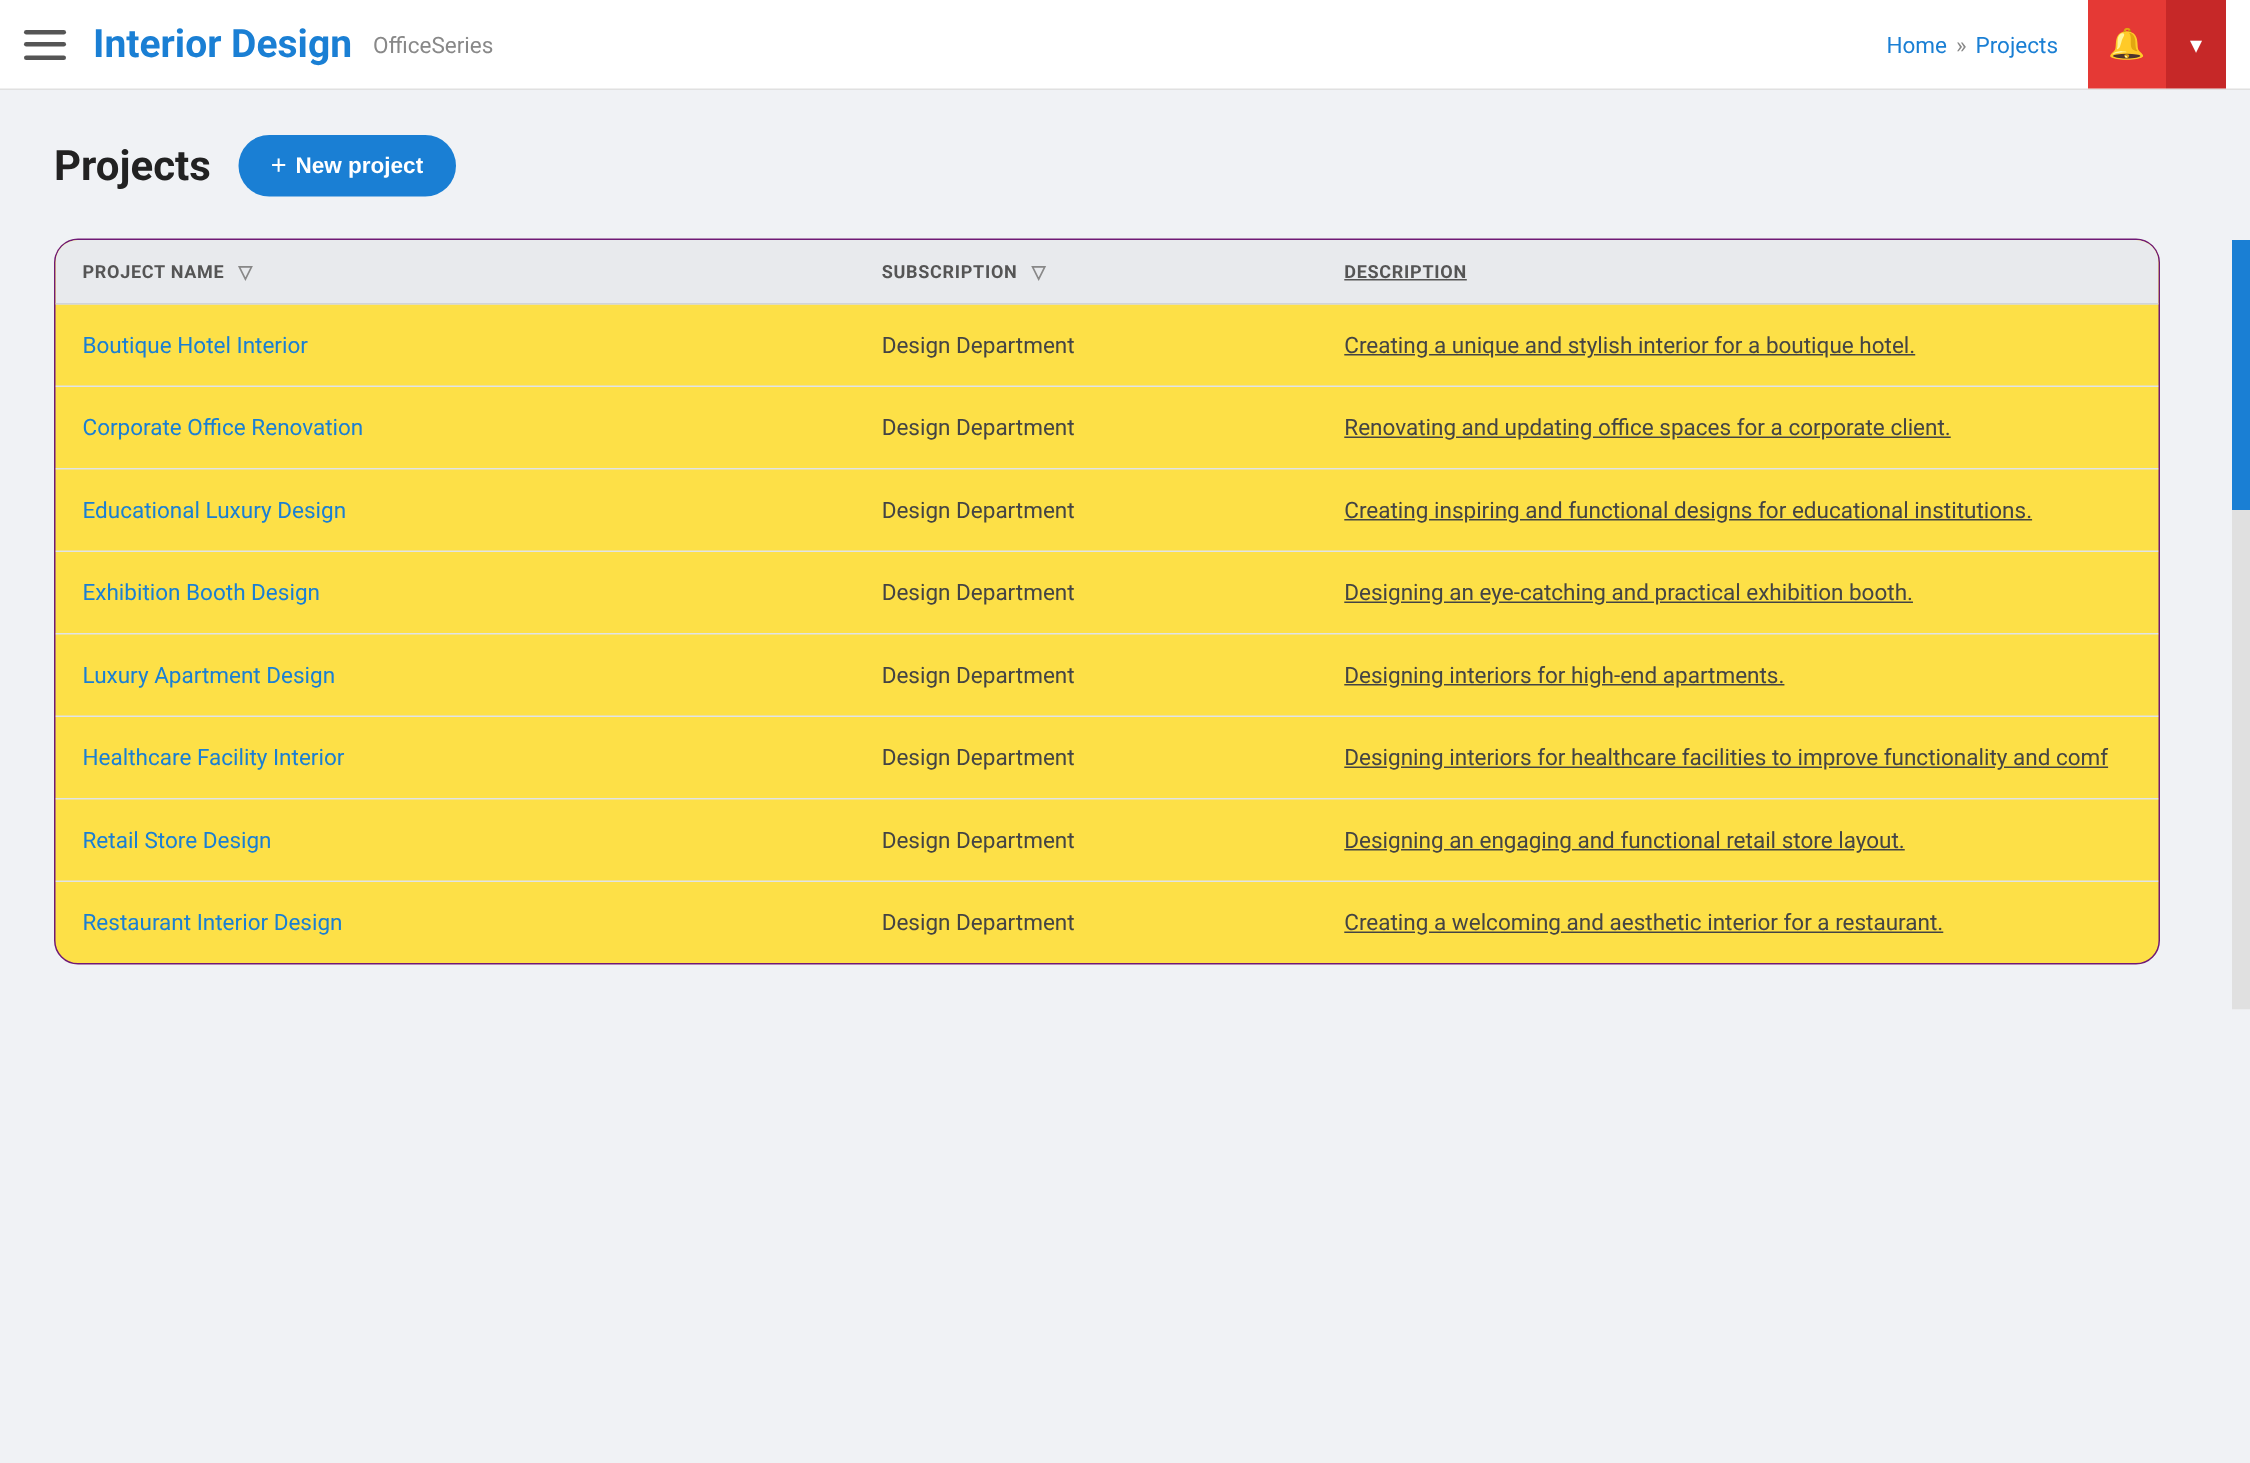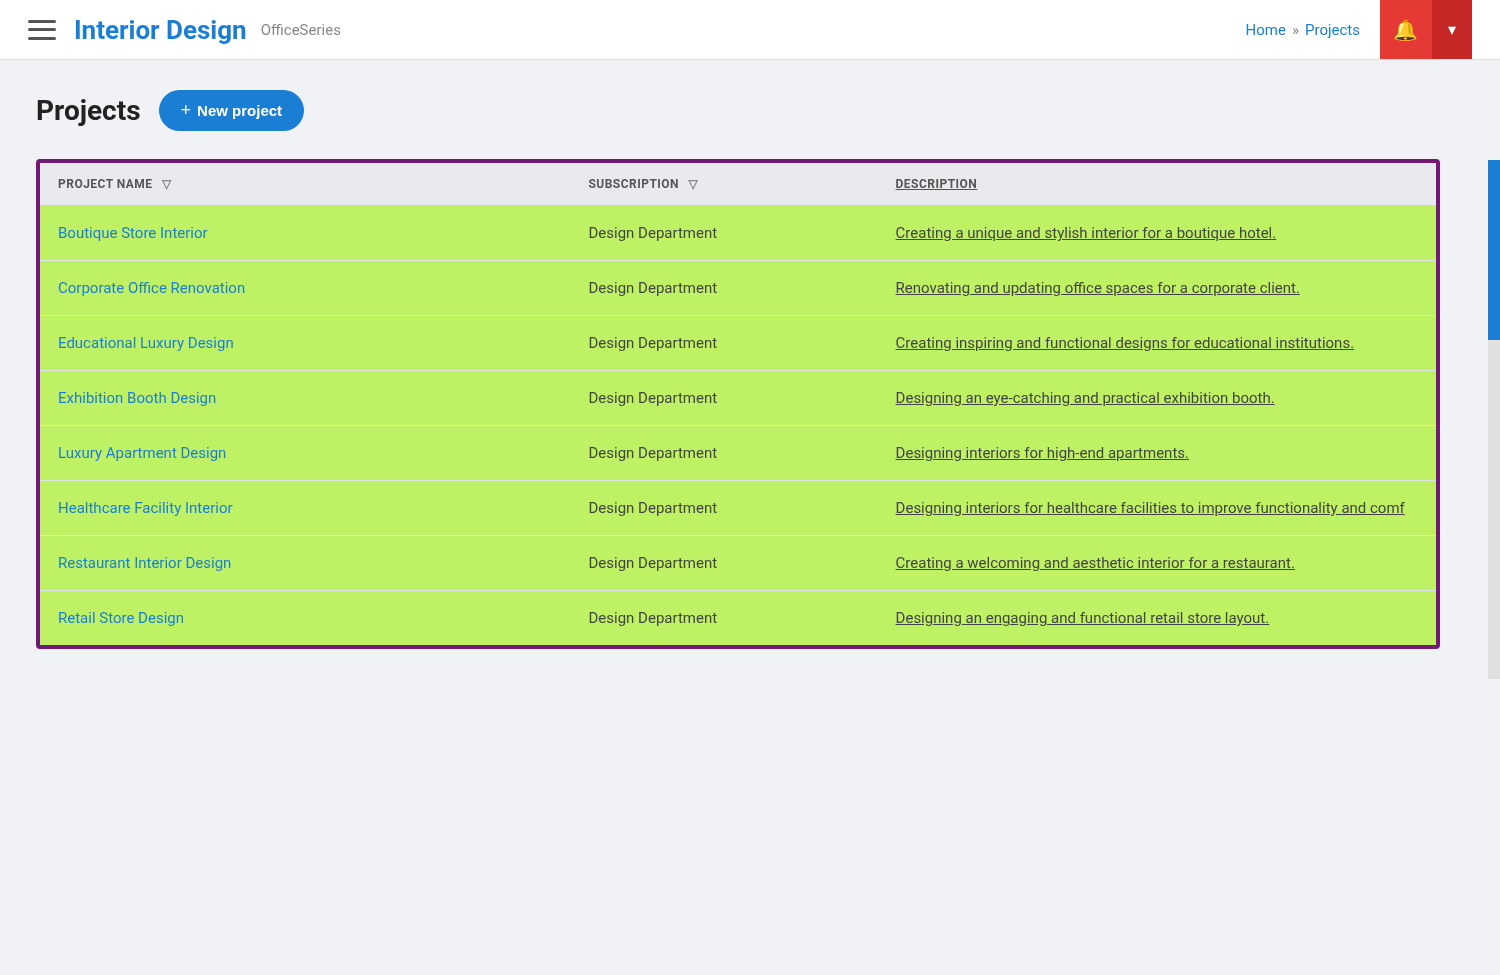--- a/index.html
+++ b/index.html
@@ -5,21 +5,21 @@
     * { box-sizing: border-box; margin: 0; padding: 0; }
     body { font-family: -apple-system, BlinkMacSystemFont, 'Segoe UI', Roboto, sans-serif; background: #f0f2f5; color: #333; }
 
     
     .header {
       display: flex;
       align-items: center;
       background: #fff;
       height: 60px;
       border-bottom: 1px solid #e0e0e0;
-      padding: 0 28px;
+      padding: 0 16px;
       position: relative;
       z-index: 10;
     }
     .header-menu-icon {
       width: 28px;
       height: 20px;
       display: flex;
       flex-direction: column;
       justify-content: space-between;
       cursor: pointer;
@@ -112,23 +112,23 @@
       align-items: center;
       gap: 6px;
     }
     .new-project-btn .plus {
       font-size: 18px;
       font-weight: 400;
     }
 
     
     .table-container {
-      background: #bef264;
-      border: 4px solid #701a75;
-      border-radius: 4px;
+      background: #fde047;
+      border: 1px solid #701a75;
+      border-radius: 16px;
       overflow: hidden;
       margin-right: 24px;
     }
     table {
       width: 100%;
       border-collapse: collapse;
     }
     thead tr {
       background: #e8eaed;
     }
@@ -247,21 +247,21 @@
             <span>SUBSCRIPTION</span>
             <span class="filter-icon">▽</span>
           </th>
           <th class="col-description">
             <span>DESCRIPTION</span>
           </th>
         </tr>
       </thead>
       <tbody id="table-body">
       <tr>
-            <td class="project-name-cell col-project"><a href="#">Boutique Store Interior</a></td>
+            <td class="project-name-cell col-project"><a href="#">Boutique Hotel Interior</a></td>
             <td class="subscription-cell col-subscription">Design Department</td>
             <td class="description-cell col-description">Creating a unique and stylish interior for a boutique hotel.</td>
           </tr>
           <tr>
             <td class="project-name-cell col-project"><a href="#">Corporate Office Renovation</a></td>
             <td class="subscription-cell col-subscription">Design Department</td>
             <td class="description-cell col-description">Renovating and updating office spaces for a corporate client.</td>
           </tr>
           <tr>
             <td class="project-name-cell col-project"><a href="#">Educational Luxury Design</a></td>
@@ -277,28 +277,28 @@
             <td class="project-name-cell col-project"><a href="#">Luxury Apartment Design</a></td>
             <td class="subscription-cell col-subscription">Design Department</td>
             <td class="description-cell col-description">Designing interiors for high-end apartments.</td>
           </tr>
           <tr>
             <td class="project-name-cell col-project"><a href="#">Healthcare Facility Interior</a></td>
             <td class="subscription-cell col-subscription">Design Department</td>
             <td class="description-cell col-description">Designing interiors for healthcare facilities to improve functionality and comf</td>
           </tr>
           <tr>
+            <td class="project-name-cell col-project"><a href="#">Retail Store Design</a></td>
+            <td class="subscription-cell col-subscription">Design Department</td>
+            <td class="description-cell col-description">Designing an engaging and functional retail store layout.</td>
+          </tr>
+          <tr>
             <td class="project-name-cell col-project"><a href="#">Restaurant Interior Design</a></td>
             <td class="subscription-cell col-subscription">Design Department</td>
             <td class="description-cell col-description">Creating a welcoming and aesthetic interior for a restaurant.</td>
-          </tr>
-          <tr>
-            <td class="project-name-cell col-project"><a href="#">Retail Store Design</a></td>
-            <td class="subscription-cell col-subscription">Design Department</td>
-            <td class="description-cell col-description">Designing an engaging and functional retail store layout.</td>
           </tr>
         </tbody>
     </table>
   </div>
 
   <div class="scrollbar-track">
     <div class="scrollbar-thumb"></div>
   </div>
 
 </div>

